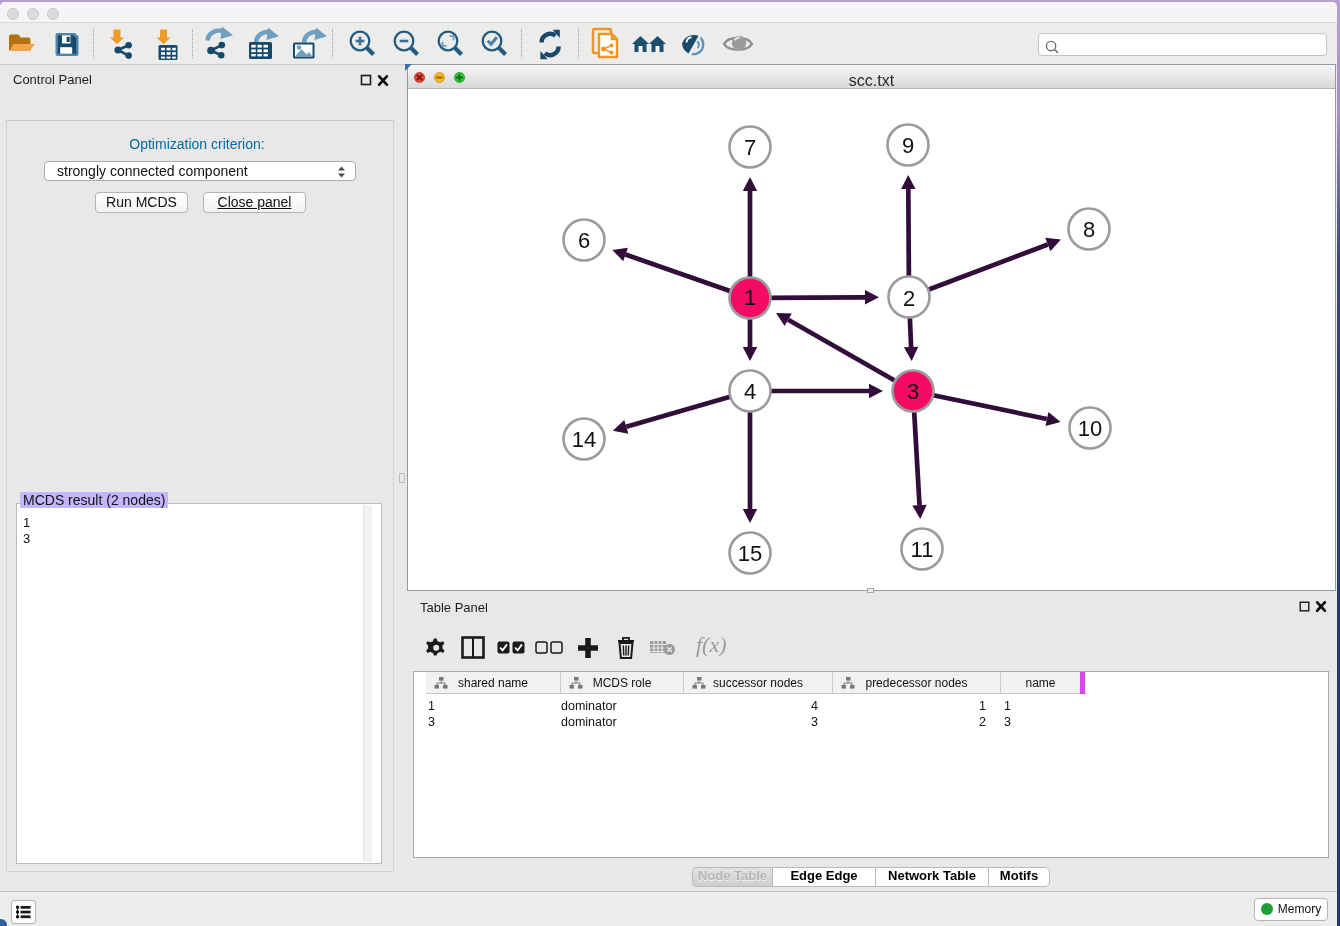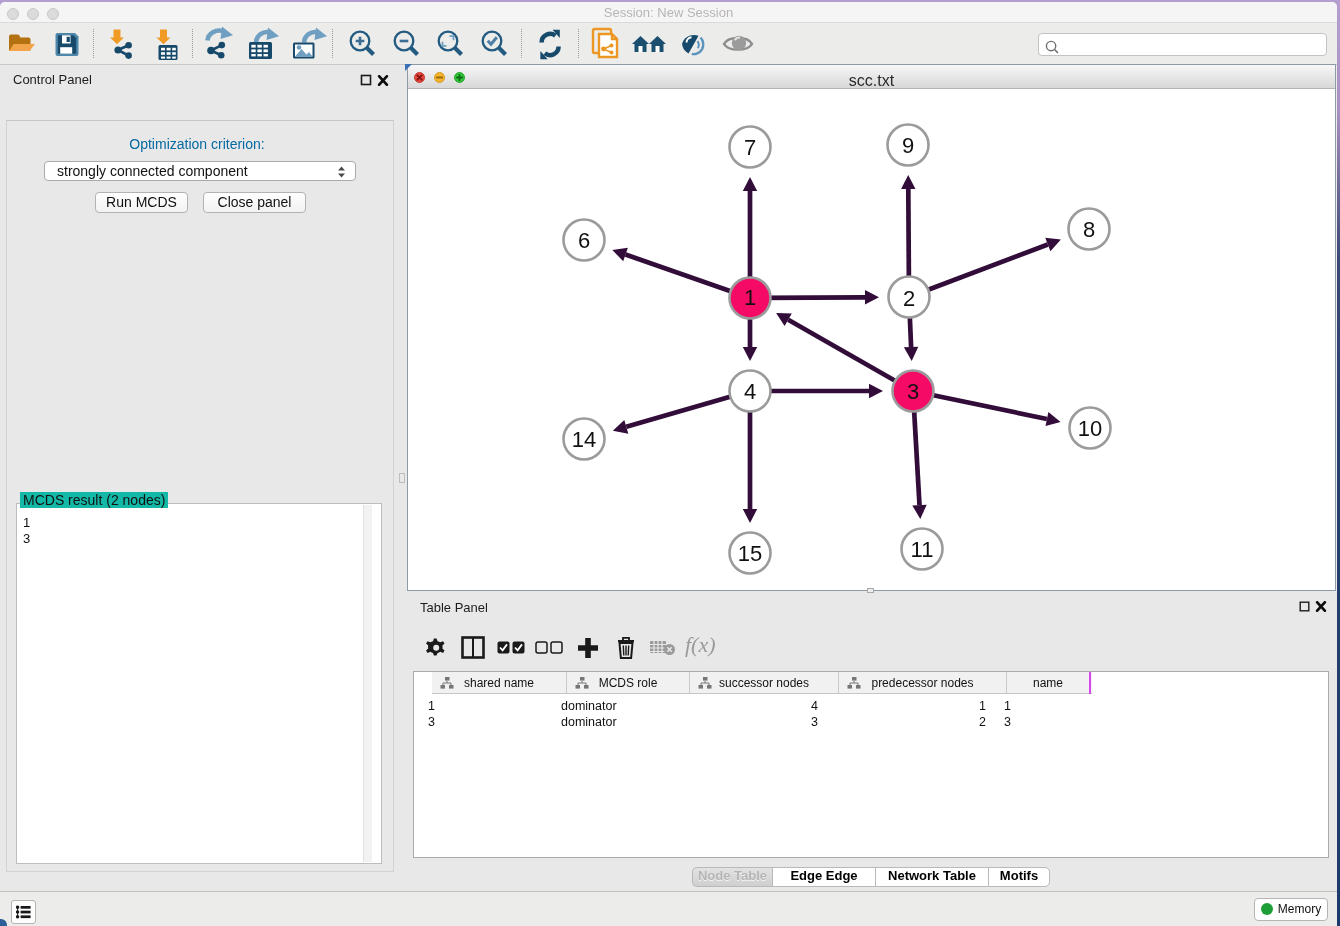--- a/index.html
+++ b/index.html
@@ -19,54 +19,53 @@
 .winbtn { position:absolute; }
 #cp-tabs { position:absolute; left:78px; top:33px; height:22px; display:flex; }
 .cptab { height:22px; font-size:13px; font-weight:bold; color:#000; background:#fff; border:1px solid #b4b4b4; border-right:none; display:flex; align-items:center; justify-content:center; }
 .cptab.first { border-radius:5px 0 0 5px; }
 .cptab.sel { background:linear-gradient(#dcdcdc,#c8c8c8); color:#f2f2f2; text-shadow:0 1px 0 #9a9a9a; border-radius:0 5px 5px 0; border-right:1px solid #b4b4b4; }
 #cp-inner { position:absolute; left:6px; top:55px; width:388px; height:752px; background:#e9e8e9; border:1px solid #d2d2d2; border-top:1px solid #c6c6c6; }
 #optlabel { position:absolute; left:0; top:71px; width:394px; text-align:center; font-size:14px; color:#0369a1; }
 #dropdown { position:absolute; left:44px; top:96px; width:312px; height:20px; background:#fff; border:1px solid #ababab; border-radius:4px; font-size:14px; color:#111; line-height:18px; padding-left:12px; }
 .btn { position:absolute; height:21px; background:linear-gradient(#ffffff,#f2f2f2); border:1px solid #b3b3b3; border-radius:4px; font-size:14px; color:#111; text-align:center; line-height:18px; }
 #groupbox { position:absolute; left:16px; top:438px; width:366px; height:361px; border:1px solid #bdbdbd; }
-#grouplabel { position:absolute; left:20px; top:427px; background:#14b8a6; font-size:14px; color:#111; padding:0 3px; }
+#grouplabel { position:absolute; left:20px; top:427px; background:#c4b5fd; font-size:14px; color:#111; padding:0 3px; }
 #grouptext { position:absolute; left:17px; top:439px; width:364px; height:359px; background:#fff; font-size:13px; color:#111; padding:11px 0 0 6px; line-height:16px; }
 #groupscroll { position:absolute; left:346px; top:1px; width:9px; height:357px; background:#f2f2f2; border-left:1px solid #e2e2e2; }
 
 #netwin { position:absolute; left:407px; top:62px; width:929px; height:527px; background:#fff; border:1px solid #8f9aa4; }
 #nettitle { position:absolute; left:0; top:0; width:927px; height:24px; background:linear-gradient(#f7f7f7,#d8d8d8); border-bottom:1px solid #b3b3b3; }
 #nettitletext { position:absolute; left:0; top:7px; width:927px; text-align:center; font-size:16px; color:#2a2a2a; }
 .mtl { position:absolute; top:7px; width:11px; height:11px; border-radius:50%; }
 
 #tpanel { position:absolute; left:400px; top:589px; width:937px; height:300px; background:#e9e8e9; }
 #tp-title { position:absolute; left:20px; top:9px; font-size:13px; color:#1d1d1d; }
 #ttoolbar { position:absolute; left:13px; top:39px; width:914px; height:36px; background:#e9e8e9; }
 #ttable { position:absolute; left:13px; top:80px; width:916px; height:187px; background:#fff; border:1px solid #ababab; }
-#thead { position:absolute; left:18px; top:0; width:660px; height:22px; background:#f2f1f2; border-bottom:1px solid #c6c6c6; font-size:12px; color:#111; }
+#thead { position:absolute; left:12px; top:0; width:660px; height:22px; background:#f2f1f2; border-bottom:1px solid #c6c6c6; font-size:12px; color:#111; }
 .thcell { position:absolute; top:0; height:22px; border-right:1px solid #c9c9c9; text-align:center; line-height:22px; }
 .thtree { position:absolute; top:5px; }
 .trow { position:absolute; font-size:12.5px; color:#111; height:16px; line-height:16px; }
 #ttabs { position:absolute; left:292px; top:276px; height:36px; display:flex; }
 .ttab { height:20px; padding-bottom:3px; font-size:13px; background:#fff; border:1px solid #b9b9b9; border-right:none; color:#000; display:flex; align-items:center; justify-content:center; font-weight:bold; }
 .ttab.sel { background:linear-gradient(#e2e2e2,#cfcfcf); color:#b5b5b5; text-shadow:0 1px 0 #f5f5f5; border-radius:5px 0 0 5px; }
 .ttab.last { border-radius:0 5px 5px 0; border-right:1px solid #b9b9b9; }
 
 #statusbar { position:absolute; left:0; top:889px; width:1337px; height:35px; background:#ececeb; border-top:1px solid #c2c2c2; }
 #memorybtn { position:absolute; left:1254px; top:6px; width:74px; height:23px; background:#fff; border:1px solid #b5b5b5; border-radius:4px; font-size:12px; color:#111; text-align:center; line-height:21px; }
 #listbtn { position:absolute; left:11px; top:8px; width:25px; height:24px; background:#fdfdfd; border:1px solid #b5b5b5; border-radius:3px; }
 </style>
 </head>
 <body>
 <div id="win">
   <div id="titlebar">
     <div class="tl" style="left:7px;"></div>
     <div class="tl" style="left:27px;"></div>
     <div class="tl" style="left:47px;"></div>
-    <div id="titletext">Session: New Session</div>
   </div>
   <div id="toolbar">
     <svg class="ticon" style="left:0px;" width="40" height="41" viewBox="0 0 40 41">
       <path d="M9 27.5 V13.5 q0 -2 2 -2 h6.5 q1.5 0 2 1.2 l0.8 1.8 h8.2 q2 0 2 2 v11 z" fill="#b3710f"></path>
       <path d="M13.5 21 L35 21 L29.5 28 L9.3 28 z" fill="#f3a44a"></path>
     </svg>
     <svg class="ticon" style="left:52px;" width="32" height="41" viewBox="0 0 32 41">
       <path d="M3.5 12 q0 -2 2 -2 h17.5 l3.5 3.5 V31 q0 2 -2 2 h-19 q-2 0 -2 -2 z" fill="#4f87aa"></path>
       <path d="M5.8 12.3 h15.5 l2.9 2.9 V30.7 H5.8 z" fill="#17496a"></path>
       <rect x="10" y="12.3" width="8.5" height="8.2" fill="#fff"></rect>
@@ -201,21 +200,21 @@
     </svg>
     <div id="cp-inner"></div>
     <div id="optlabel">Optimization criterion:</div>
     <div id="dropdown">strongly connected component
       <svg style="position:absolute;right:9px;top:4px;" width="9" height="12" viewBox="0 0 9 12">
         <path d="M4.5 0.5 L8 4.6 H1 z" fill="#4a4a4a"></path>
         <path d="M4.5 11.5 L8 7.4 H1 z" fill="#4a4a4a"></path>
       </svg>
     </div>
     <div class="btn" style="left:95px; top:127px; width:93px;">Run MCDS</div>
-    <div class="btn" style="left:203px; top:127px; width:103px;">Close panel</div>
+    <div class="btn" style="left:203px; top:127px; width:103px;text-decoration:underline;">Close panel</div>
     <div id="groupbox"></div>
     <div id="grouptext">1<br>3<div id="groupscroll"></div></div>
     <div id="grouplabel">MCDS result (2 nodes)</div>
   </div>
   <div id="netwin">
     <div id="nettitle">
       <div class="mtl" style="left:6px; background:#e8463c; border:1px solid #c43d33;"></div>
       <div class="mtl" style="left:26px; background:#f6b42e; border:1px solid #d49b26;"></div>
       <div class="mtl" style="left:46px; background:#32c53a; border:1px solid #27a82f;"></div>
       <svg style="position:absolute;left:6px;top:7px;" width="51" height="11" viewBox="0 0 51 11">
@@ -325,29 +324,29 @@
       <svg style="position:absolute;left:237px;top:10px;" width="26" height="16" viewBox="0 0 26 16">
         <g fill="#9a9a9a">
             <rect x="0" y="1" width="16" height="12" rx="1"></rect>
           </g>
         <g stroke="#e9e8e9" stroke-width="1.2">
             <path d="M0 4.5 h16 M0 8 h16 M0 11.5 h16 M4 1 v12 M8 1 v12 M12 1 v12"></path>
           </g>
         <circle cx="19.5" cy="9.5" r="5.5" fill="#9a9a9a"></circle>
         <path d="M17.3 7.3 l4.4 4.4 M21.7 7.3 l-4.4 4.4" stroke="#e9e8e9" stroke-width="1.5"></path>
       </svg>
-      <div style="position:absolute;left:272px;top:2px;font-family:'Liberation Serif',serif;font-style:italic;font-size:22px;color:#9a9a9a;">f(x)</div>
+      <div style="position:absolute;left:283px;top:2px;font-family:'Liberation Serif',serif;font-style:italic;font-size:22px;color:#9a9a9a;">f(x)</div>
     </div>
     <div id="ttable">
       <div id="thead">
         <div class="thcell" style="left:0;width:135px;">shared name</div>
         <div class="thcell" style="left:135px;width:123px;">MCDS role</div>
         <div class="thcell" style="left:258px;width:149px;">successor nodes</div>
         <div class="thcell" style="left:407px;width:168px;">predecessor nodes</div>
-        <div class="thcell" style="left:575px;width:84px;border-right:2px solid #d946ef;">name</div>
+        <div class="thcell" style="left:575px;width:84px;border-right:5px solid #d946ef;">name</div>
         <svg class="thtree" style="left:8px;" width="14" height="12" viewBox="0 0 14 12">
             <g fill="#777">
               <rect x="5" y="0" width="4.5" height="3.6"></rect>
               <rect x="0.5" y="8" width="4.5" height="3.6"></rect>
               <rect x="9" y="8" width="4.5" height="3.6"></rect>
             </g>
             <path d="M7 4 v2 M3 8 V6 h8 v2" stroke="#777" stroke-width="1" fill="none"></path>
           </svg>
         <svg class="thtree" style="left:143px;" width="14" height="12" viewBox="0 0 14 12">
             <g fill="#777">

